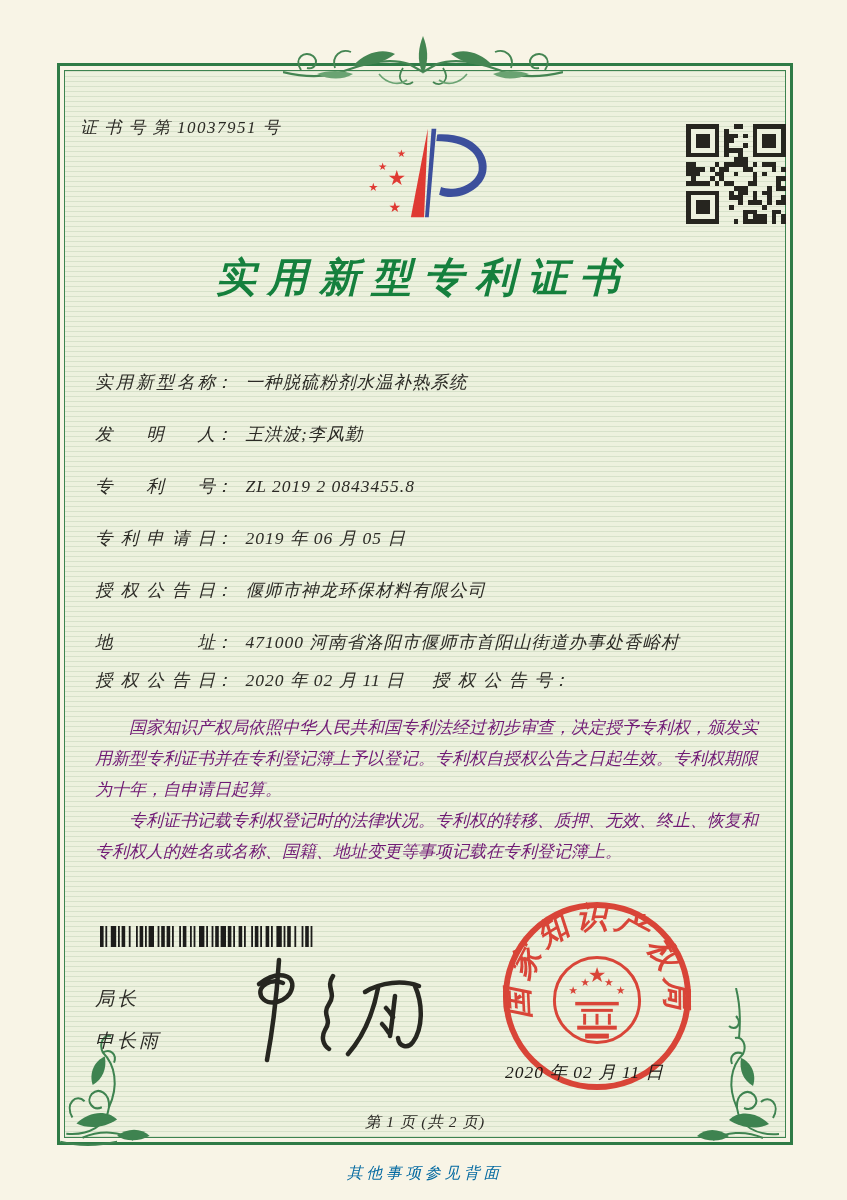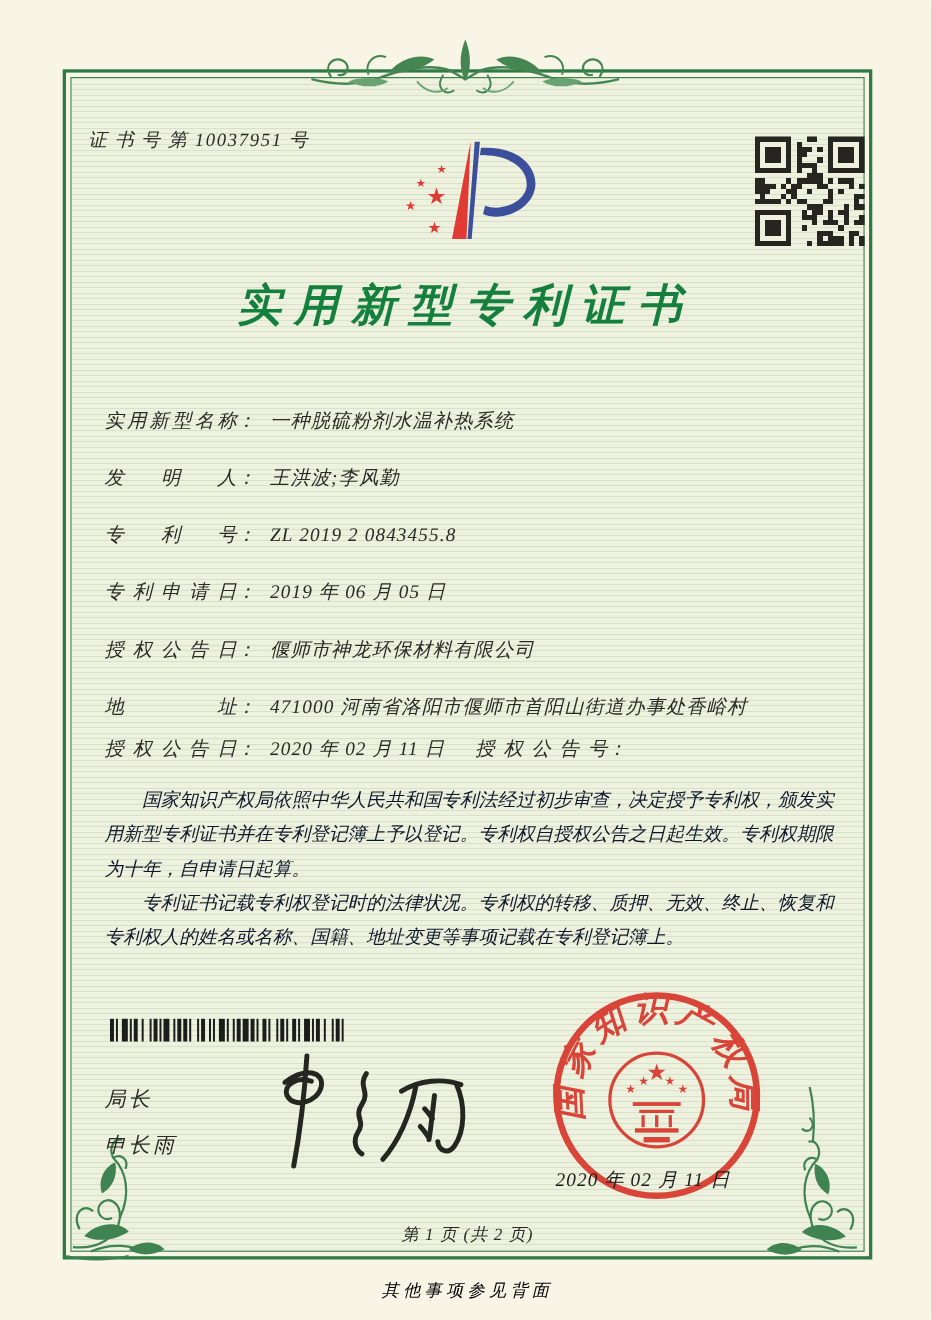--- a/index.html
+++ b/index.html
@@ -45,34 +45,34 @@
   }
   .fcolon { display:inline-block; }
   .fvalue { margin-left:13px; letter-spacing:1px; white-space:nowrap; }
   .grant-row { display:flex; height:52px; font-size:17.5px; }
   .grant-left { display:flex; width:337px; }
   .grant-right { display:flex; }
   
   .body-text { position:absolute; left:95px; top:712px; width:663px; }
   .body-text p {
     font-size:17px; line-height:31px; text-align:justify;
-    text-indent:2em; color:#0f172a;
+    text-indent:2em; color:#701a75;
   }
   
   .barcode { position:absolute; left:100px; top:926px; width:216px; height:21px; }
   .role { position:absolute; left:95px; top:986px;  font-size:19px; letter-spacing:3px; }
   .name { position:absolute; left:95px; top:1028px; font-size:19px; letter-spacing:3px; }
   .signature { position:absolute; left:215px; top:950px; width:235px; height:118px; }
   .seal { position:absolute; left:498px; top:897px; width:198px; height:198px; opacity:.93; }
   .seal-date {
     position:absolute; left:505px; top:1060px; width:210px;
     font-size:17.5px; letter-spacing:1px; color:#1c1b17; z-index:5;
   }
   .page-info { position:absolute; left:57px; width:736px; top:1112px; text-align:center; font-size:15.5px; letter-spacing:1px; }
-  .back-note { position:absolute; left:57px; width:736px; top:1163px; text-align:center; font-size:15.5px; letter-spacing:4px; color:#000000; }
+  .back-note { position:absolute; left:57px; width:736px; top:1163px; text-align:center; font-size:15.5px; letter-spacing:4px; color:#0369a1; }
 </style>
 </head>
 <body>
 
 <div class="page">
 
   <div class="frame">
     <div class="frame-inner"></div>
   </div>
 

